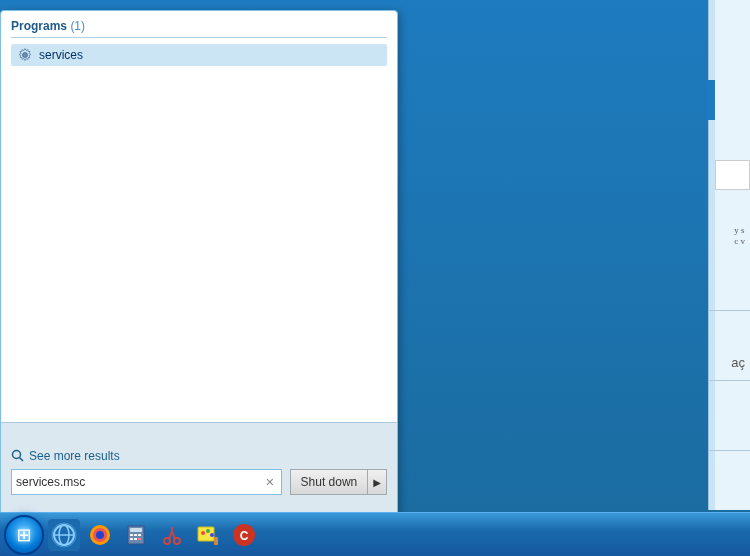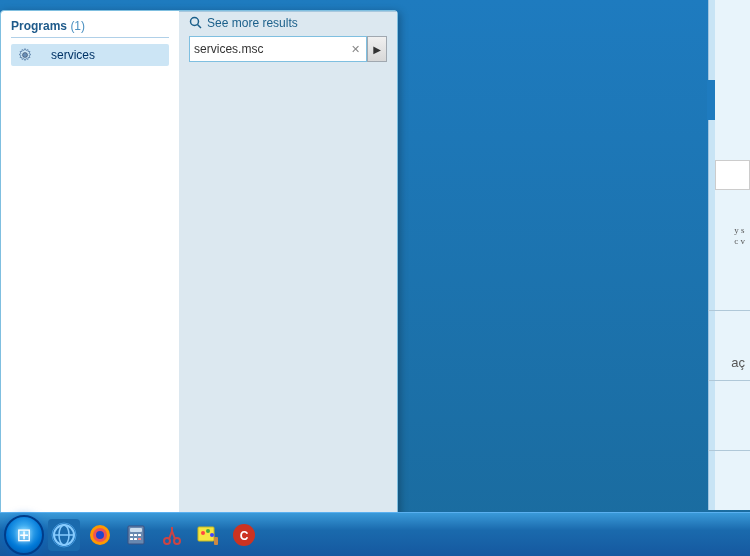--- a/index.html
+++ b/index.html
@@ -76,21 +76,21 @@
       position: absolute;
       left: 0;
       top: 10px;
       width: 398px;
       height: 510px;
       background: white;
       border: 1px solid #7fbfe0;
       border-radius: 4px;
       box-shadow: 2px 2px 8px rgba(0,0,0,0.3);
       display: flex;
-      flex-direction: row;
+      flex-direction: column;
     }
 
     .menu-content {
       flex: 1;
       padding: 8px 10px;
       overflow: hidden;
     }
 
     .programs-header {
       color: #1e5a8a;
@@ -106,21 +106,21 @@
       color: #4a90c0;
     }
 
     .search-result-item {
       display: flex;
       align-items: center;
       padding: 3px 6px;
       background: #cce5f5;
       border-radius: 2px;
       cursor: pointer;
-      gap: 18px;
+      gap: 6px;
     }
 
     .item-icon {
       width: 16px;
       height: 16px;
       flex-shrink: 0;
     }
 
     .item-label {
       color: #003366;
@@ -130,21 +130,21 @@
     
     .gear-svg {
       width: 16px;
       height: 16px;
     }
 
     
     .menu-footer {
       background: #dce8f0;
       border-top: 1px solid #a8c8de;
-      padding: 2px 10px;
+      padding: 24px 10px;
     }
 
     .see-more-results {
       display: flex;
       align-items: center;
       gap: 4px;
       color: #1a5f8a;
       font-size: 12px;
       cursor: pointer;
       padding: 2px 0 6px 0;
@@ -152,21 +152,21 @@
     }
 
     .search-icon-sm {
       width: 14px;
       height: 14px;
     }
 
     .search-input-row {
       display: flex;
       align-items: flex-end;
-      gap: 0;
+      gap: 8px;
     }
 
     .search-input-container {
       flex: 1;
       display: flex;
       align-items: center;
       background: white;
       border: 1px solid #7fbfe0;
       padding: 2px 4px;
       height: 26px;
@@ -312,20 +312,21 @@
       </svg>
       <span>See more results</span>
     </a>
 
     <div class="search-input-row">
       <div class="search-input-container">
         <input type="text" class="search-input" value="services.msc" style="">
         <button class="clear-btn">✕</button>
       </div>
       <div class="shutdown-container">
+        <button class="shutdown-btn">Shut down</button>
         <button class="shutdown-arrow-btn">
           <span>▶</span>
         </button>
       </div>
     </div>
   </div>
 </div>
 
 <div class="taskbar">
 

